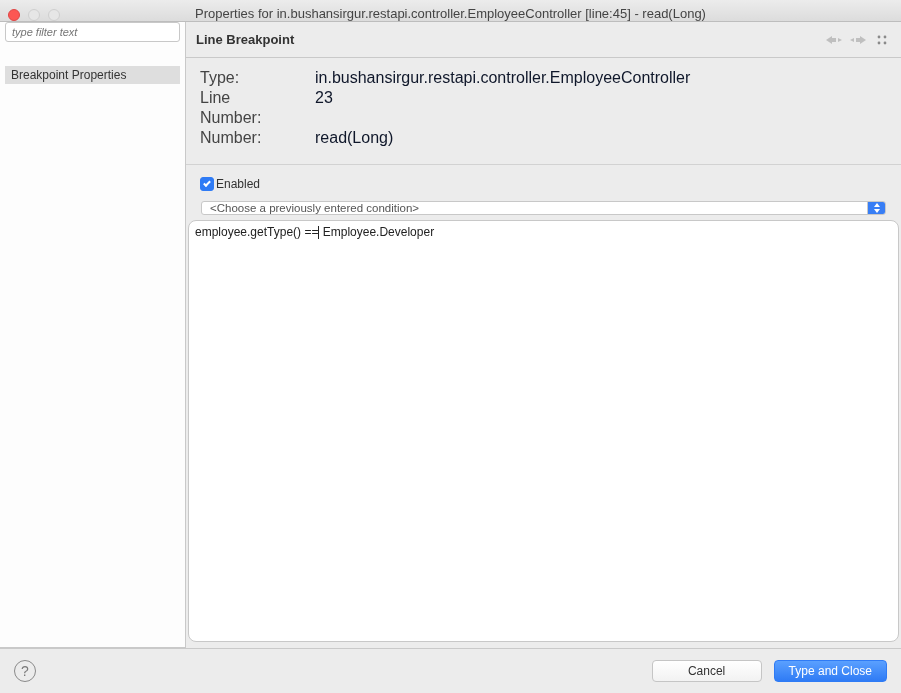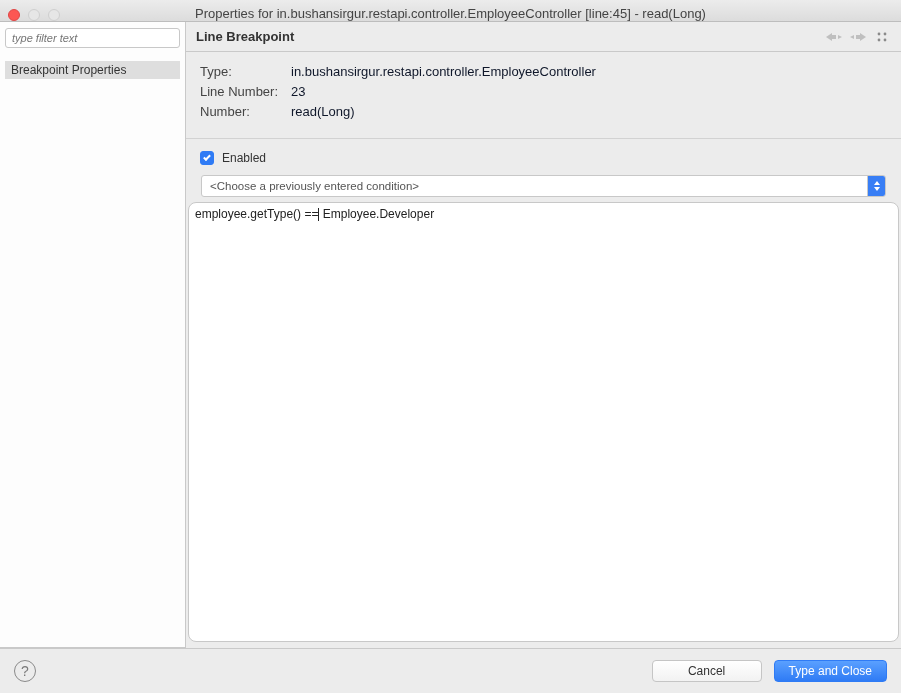--- a/index.html
+++ b/index.html
@@ -53,24 +53,24 @@
   .frame {
     display: flex;
     height: calc(693px - 22px - 44px); 
     border-bottom: 1px solid #c9c9c9;
   }
 
   .sidebar {
     width: 186px;
     background: #fdfdfd;
     border-right: 1px solid #c9c9c9;
-    padding: 6px 5px;
+    padding: 0 5px;
     display: flex;
     flex-direction: column;
-    gap: 9px;
+    gap: 2px;
     border-bottom: 1px solid #c9c9c9;
   }
   .sidebar input.filter {
     width: 100%;
     height: 20px;
     border: 1px solid #c8c8c8;
     border-radius: 3px;
     padding: 0 6px;
     font-size: 11px;
     font-style: italic;
@@ -82,33 +82,34 @@
   }
   .sidebar .nav .item {
     display: block;
     padding: 2px 6px;
     font-size: 12px;
     cursor: default;
     border-radius: 0;
   }
   .sidebar .nav .item.selected {
     background: #dedede;
+    margin-top: 18px;
   }
 
   .content {
     flex: 1;
     display: flex;
     flex-direction: column;
     background: #ececec;
     position: relative;
   }
   .content-header {
     display: flex;
     align-items: center;
-    height: 30px;
+    height: 36px;
     padding: 0 10px;
     border-bottom: 1px solid #c9c9c9;
   }
   .content-header h1 {
     font-size: 13px;
     font-weight: 600;
     margin: 0;
     flex: 1;
   }
   .header-controls {
@@ -127,42 +128,42 @@
     cursor: default;
   }
   .arrow-btn svg, .menu-dots svg { display:block; }
 
   .props-table {
     padding: 10px 14px 16px;
     border-bottom: 1px solid #d2d2d2;
   }
   .props-row {
     display: flex;
-    gap: 1px;
+    gap: 25px;
     line-height: 20px;
-    font-size: 13px;
+    font-size: 16px;
   }
   .props-row .label {
     width: 90px;
     color: #444;
   }
   .props-row .value {
     color: #0f172a;
   }
 
   .form {
     padding: 12px 14px 4px;
     display: flex;
     flex-direction: column;
     gap: 8px;
   }
   .row {
     display: flex;
     align-items: center;
-    gap: 8px;
+    gap: 2px;
     font-size: 12px;
   }
 
   
   .cb {
     width: 14px;
     height: 14px;
     border: 1px solid #a9a9a9;
     border-radius: 3px;
     background: #fff;
@@ -220,21 +221,21 @@
 
   .lbl.disabled { color: #b0b0b0; }
 
   .combo-wrap {
     margin-top: 2px;
     padding: 0 1px;
   }
   .combo {
     display: flex;
     align-items: center;
-    height: 22px;
+    height: 14px;
     background: #fff;
     border: 1px solid #c8c8c8;
     border-radius: 3px;
     overflow: hidden;
   }
   .combo-text {
     flex: 1;
     padding: 0 8px;
     font-size: 11.5px;
     color: #555;

